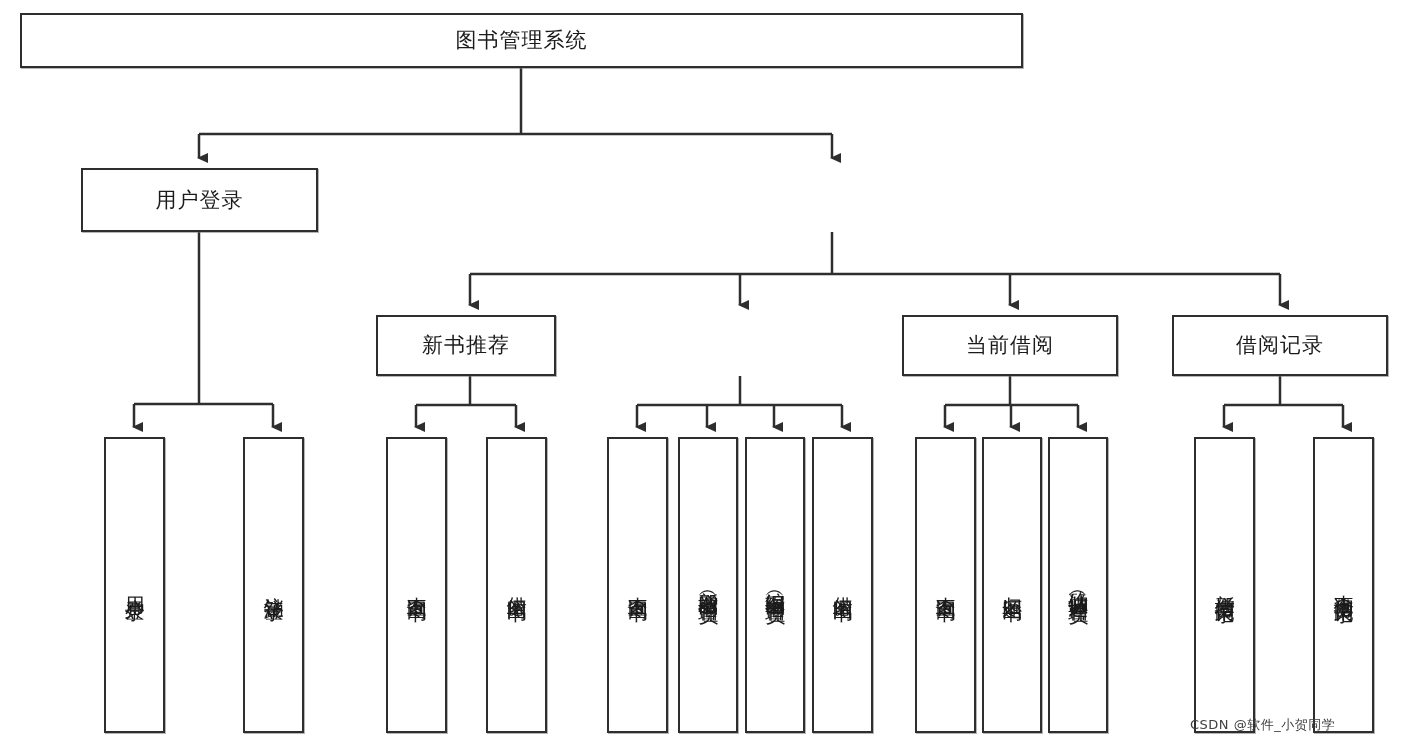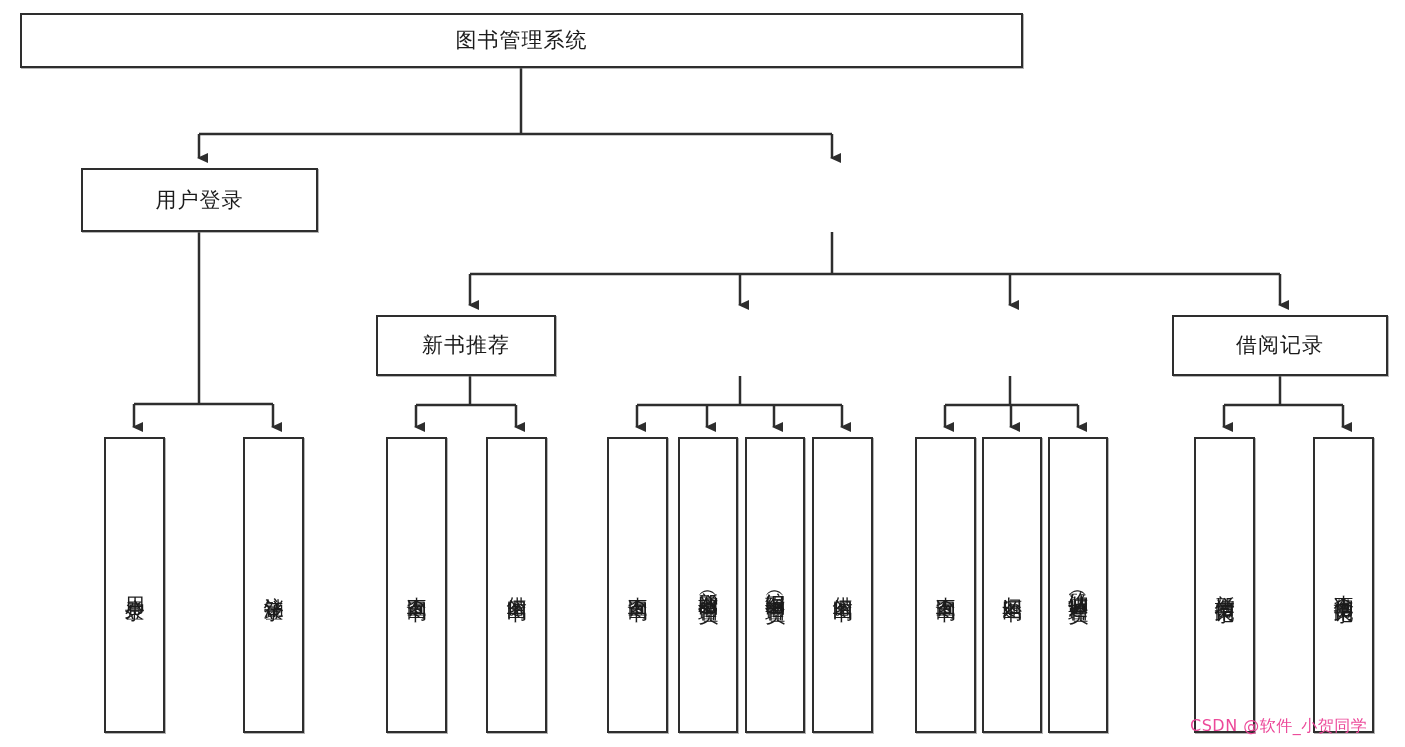--- a/index.html
+++ b/index.html
@@ -54,22 +54,22 @@
   }
   .node.v .vlabel {
     writing-mode: vertical-rl;
     text-orientation: upright;
     display: block;
   }
   .watermark {
     position: absolute;
     left: 1190px;
     top: 716px;
-    font-size: 16px;
-    color: #ec4899;
+    font-size: 13px;
+    color: #404040;
     letter-spacing: 0.5px;
     white-space: nowrap;
     font-family: "DejaVu Sans", "Liberation Sans", sans-serif;
   }
 </style>
 </head>
 <body>
 
 <div id="canvas">
 
@@ -127,20 +127,23 @@
     <span>图书管理系统</span>
   </div>
 
   <div class="node h" style="left:81px;top:168px;width:237px;height:64px;">
     <span>用户登录</span>
   </div>
 
   <div class="node h" style="left:362px;top:315px;width:180px;height:61px;margin-left:14px;">
     <span>新书推荐</span>
   </div>
+  <div class="node h" style="left:902px;top:315px;width:216px;height:61px;">
+    <span>当前借阅</span>
+  </div>
   <div class="node h" style="left:1172px;top:315px;width:216px;height:61px;">
     <span>借阅记录</span>
   </div>
 
   <div class="node v" style="left:104px;top:437px;width:61px;height:296px;">
     <span class="vlabel">用户登录</span>
   </div>
   <div class="node v" style="left:243px;top:437px;width:61px;height:296px;">
     <span class="vlabel">注销登录</span>
   </div>

